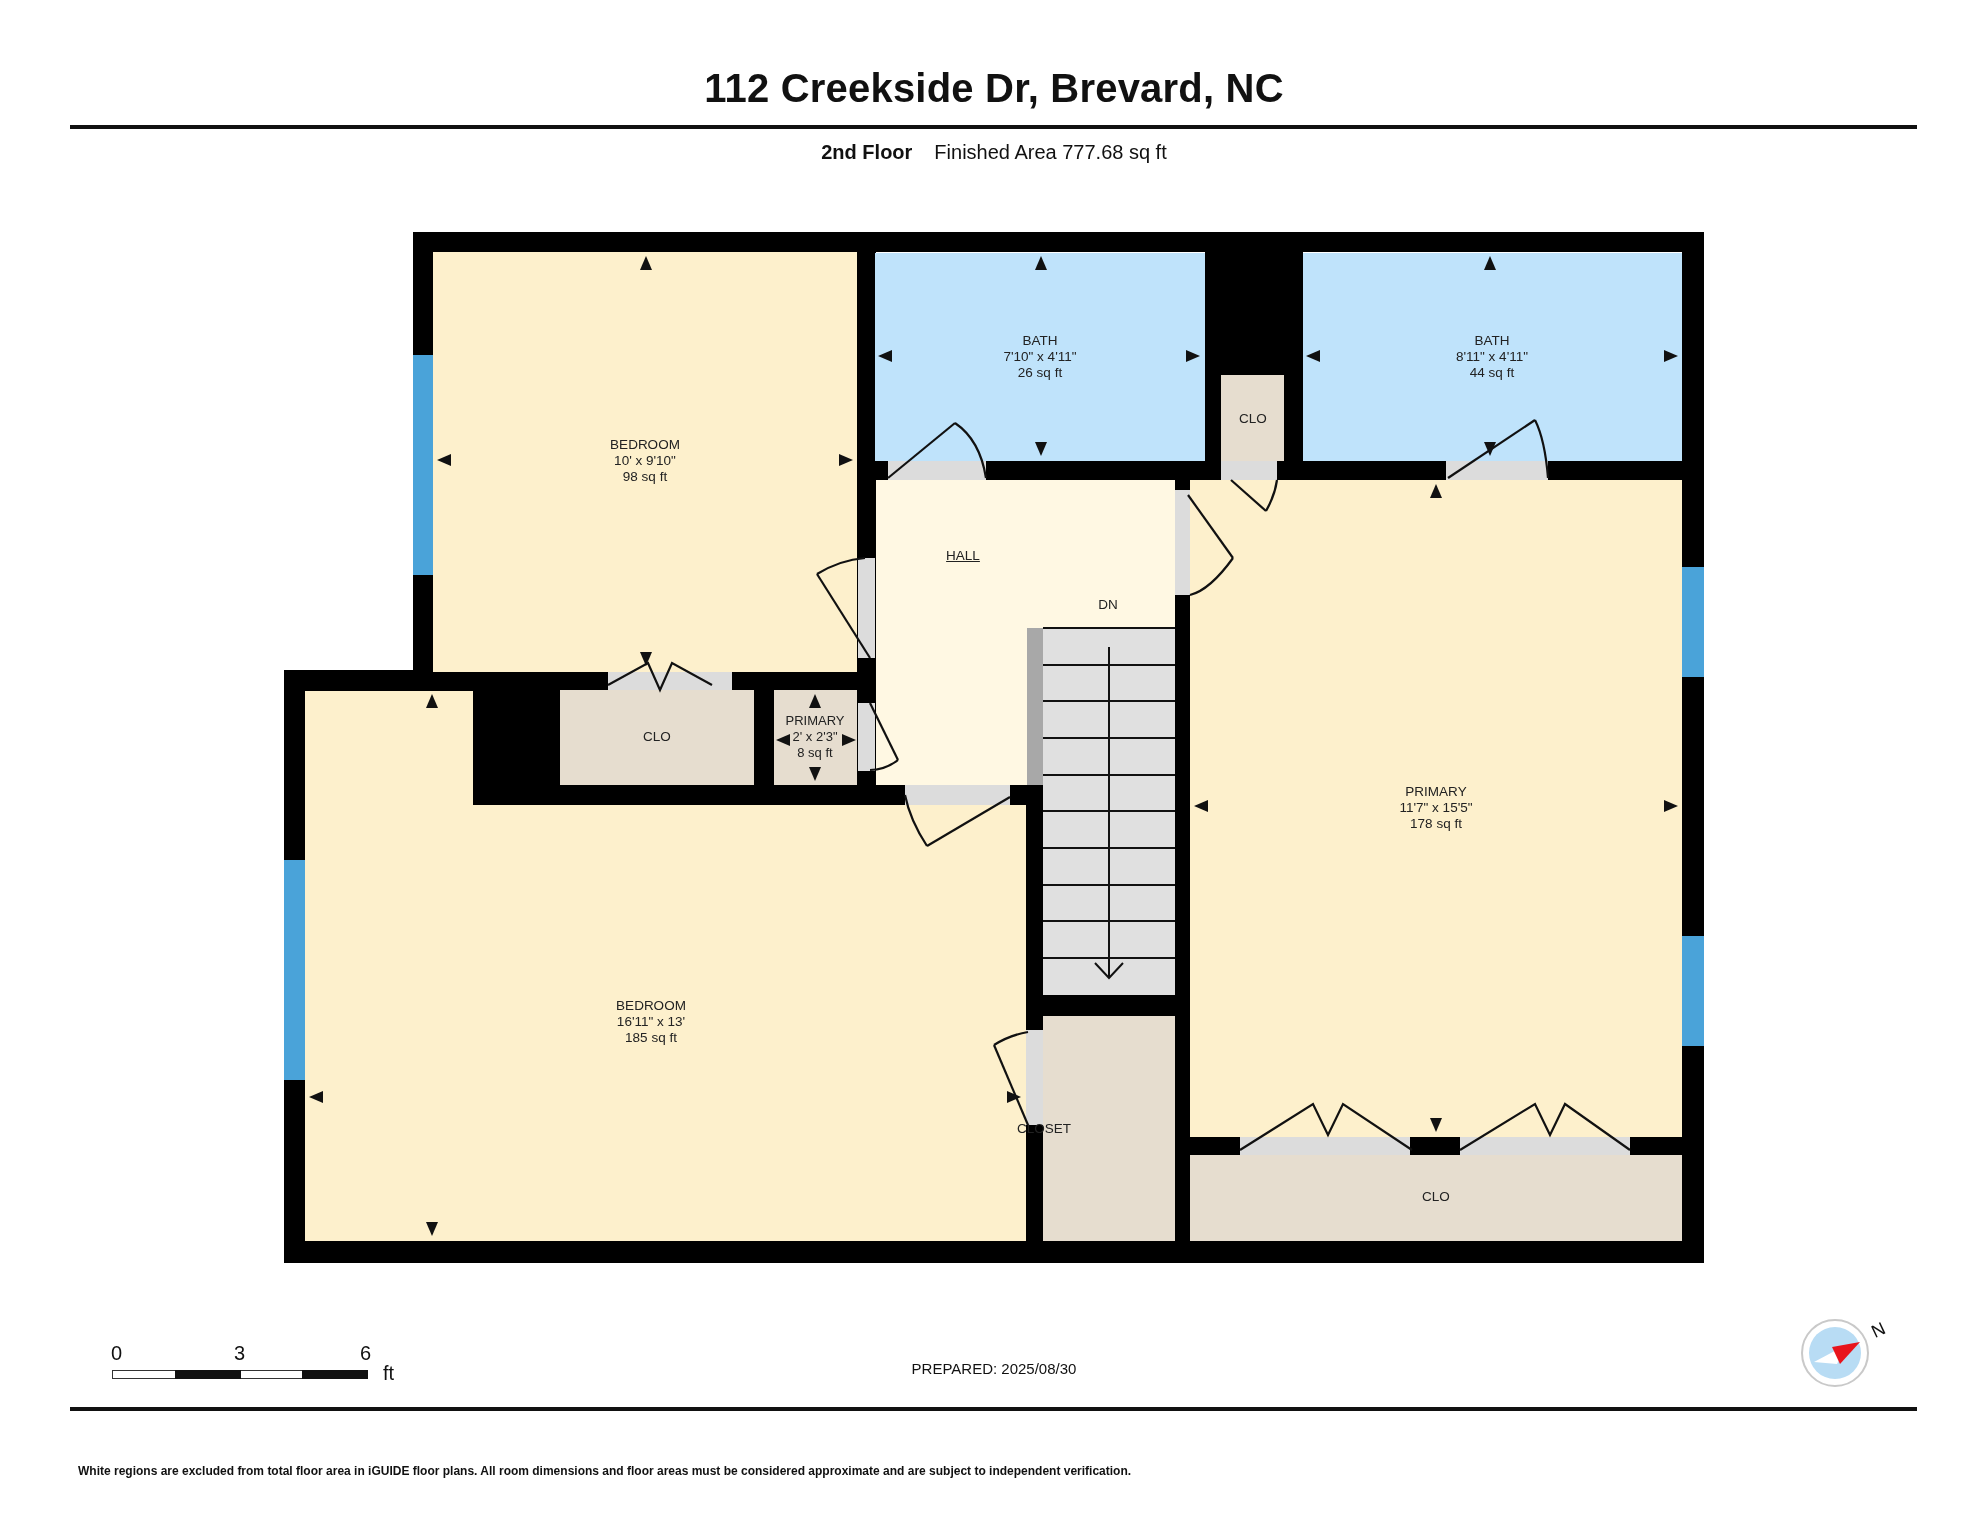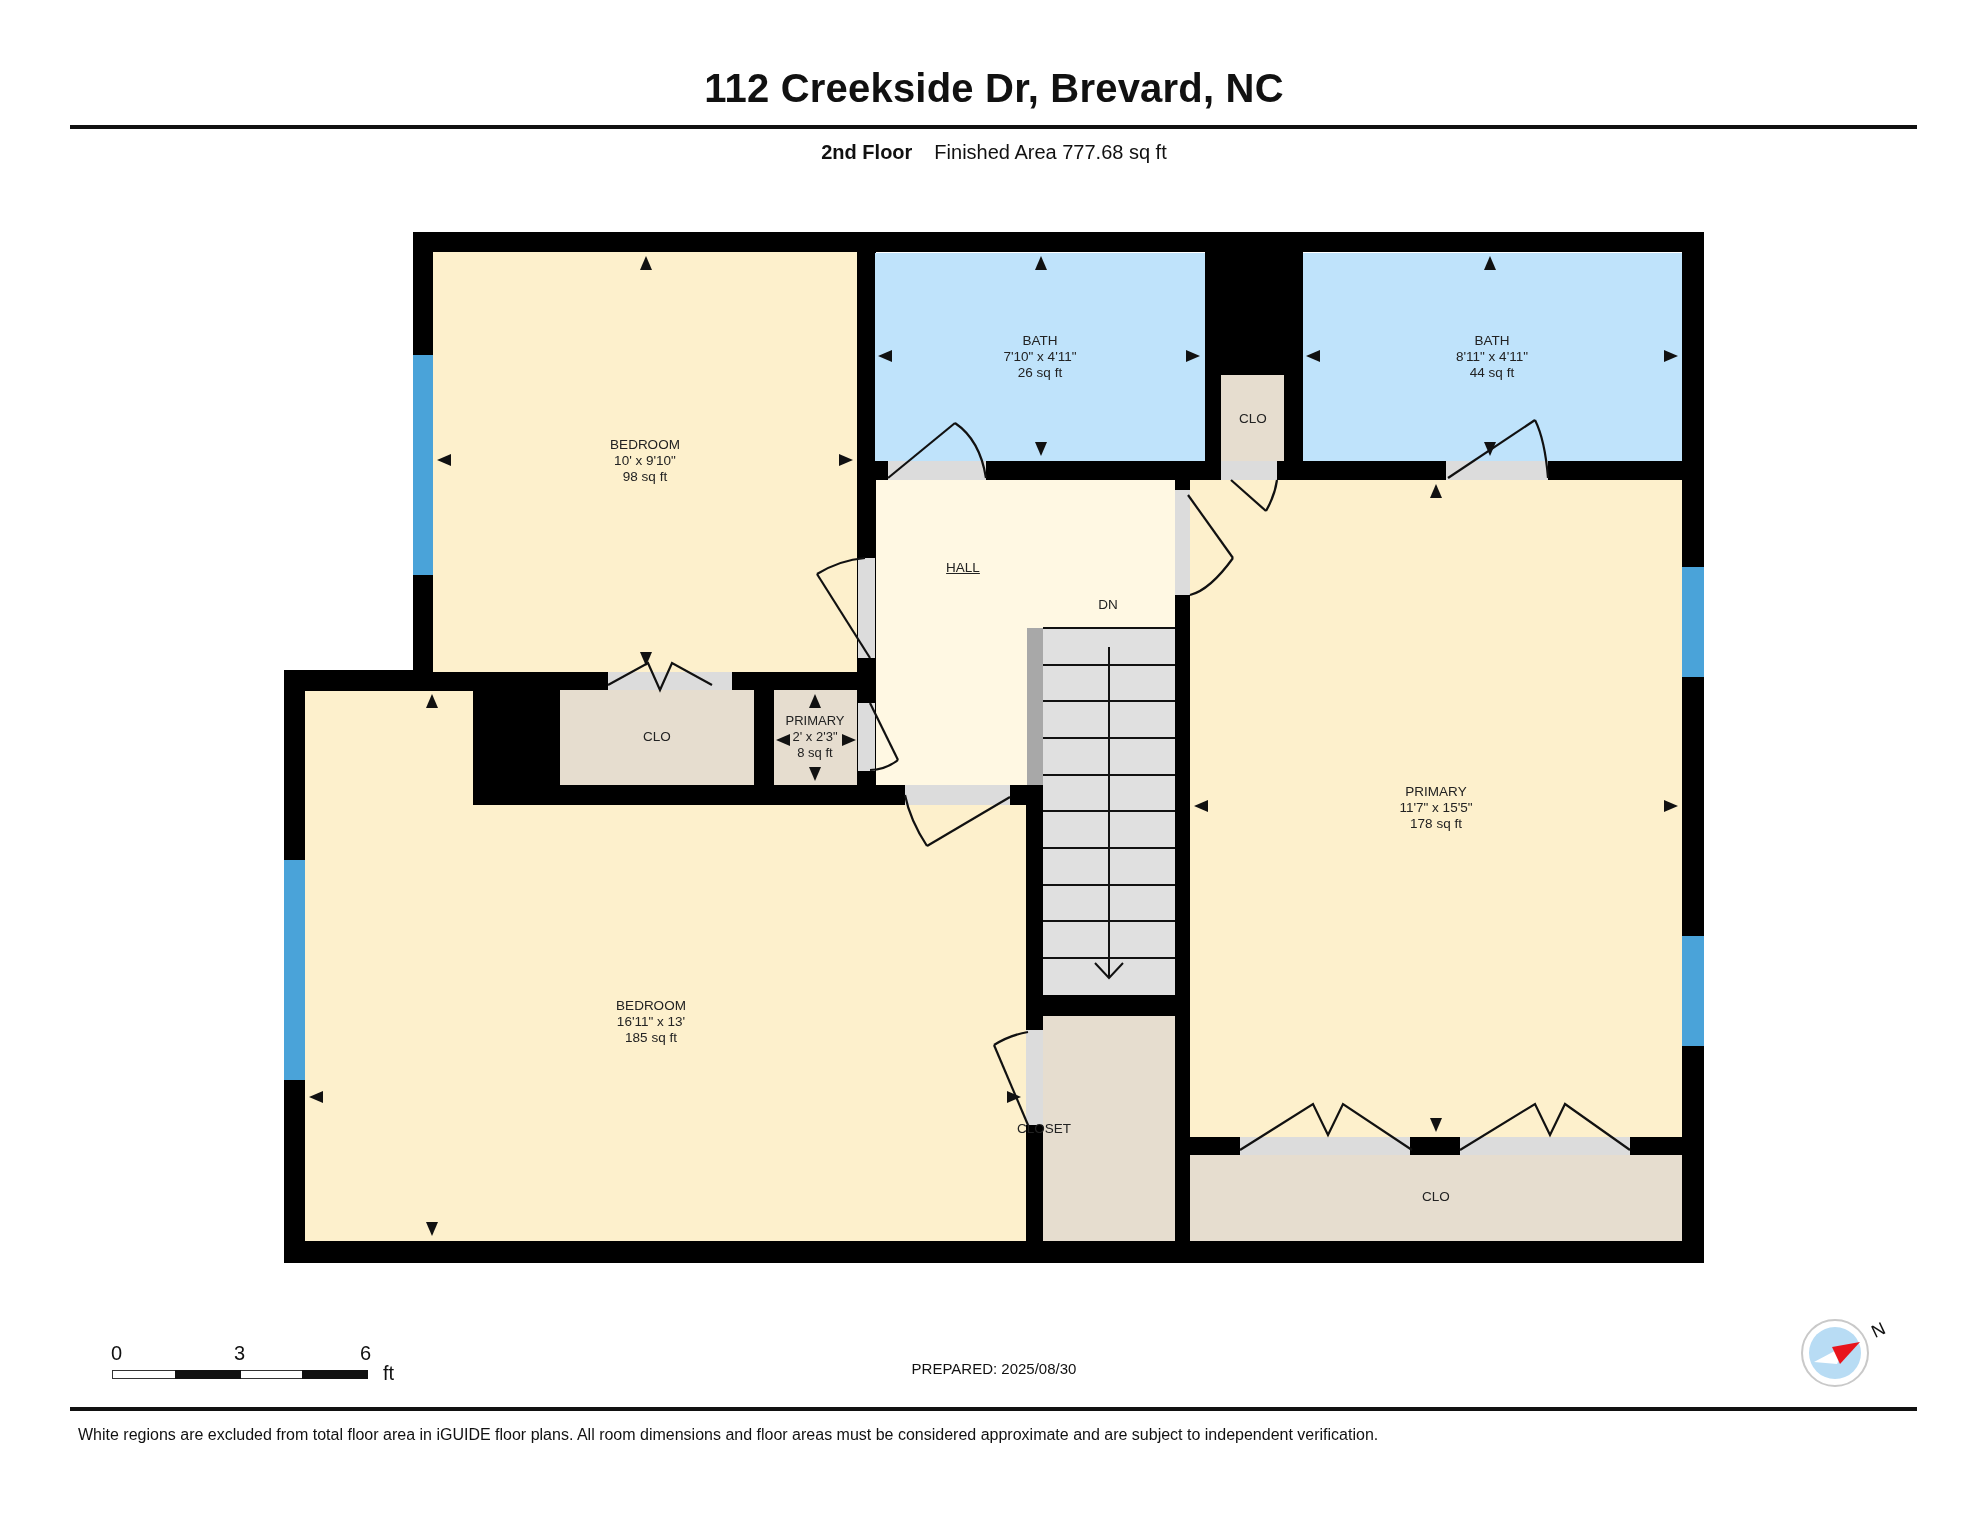--- a/index.html
+++ b/index.html
@@ -18,21 +18,21 @@
   .door-gap{position:absolute;background:#dcdcdc;}
   .window{position:absolute;background:#4aa3d9;}
   .label{position:absolute;text-align:center;font-size:13.5px;line-height:16px;color:#222;transform:translateX(-50%);white-space:nowrap;}
   .arrow{position:absolute;width:0;height:0;}
   .au{border-left:6px solid transparent;border-right:6px solid transparent;border-bottom:14px solid #111;}
   .ad{border-left:6px solid transparent;border-right:6px solid transparent;border-top:14px solid #111;}
   .al{border-top:6px solid transparent;border-bottom:6px solid transparent;border-right:14px solid #111;}
   .ar{border-top:6px solid transparent;border-bottom:6px solid transparent;border-left:14px solid #111;}
   #scale-labels span{position:absolute;font-size:20px;}
   #footer-rule{left:70px;width:1847px;top:1407px;height:4px;background:#111;}
-  #footer{left:78px;top:1426px;font-size:16px;}
+  #footer{left:78px;top:1464px;font-size:12px;font-weight:bold;}
   #prepared{left:0;width:1988px;top:1360px;text-align:center;font-size:15px;}
   svg{position:absolute;left:0;top:0;}
 </style>
 </head>
 <body>
 
 <div id="title" class="abs">112 Creekside Dr, Brevard, NC</div>
 <div id="title-rule" class="abs"></div>
 <div id="subtitle" class="abs">
   <b>2nd Floor</b><span>Finished Area 777.68 sq ft</span>
@@ -178,21 +178,21 @@
     <div>26 sq ft</div>
   </div>
   <div class="label" style="left:1492px;top:333px;">
     <div>BATH</div>
     <div>8'11" x 4'11"</div>
     <div>44 sq ft</div>
   </div>
   <div class="label" style="left:1253px;top:411px;">
     <div>CLO</div>
   </div>
-  <div class="label" style="left:963px;top:560px;text-decoration:underline;">
+  <div class="label" style="left:963px;top:548px;text-decoration:underline;">
     <div>HALL</div>
   </div>
   <div class="label" style="left:1108px;top:597px;">
     <div>DN</div>
   </div>
   <div class="label" style="left:1436px;top:784px;">
     <div>PRIMARY</div>
     <div>11'7" x 15'5"</div>
     <div>178 sq ft</div>
   </div>

